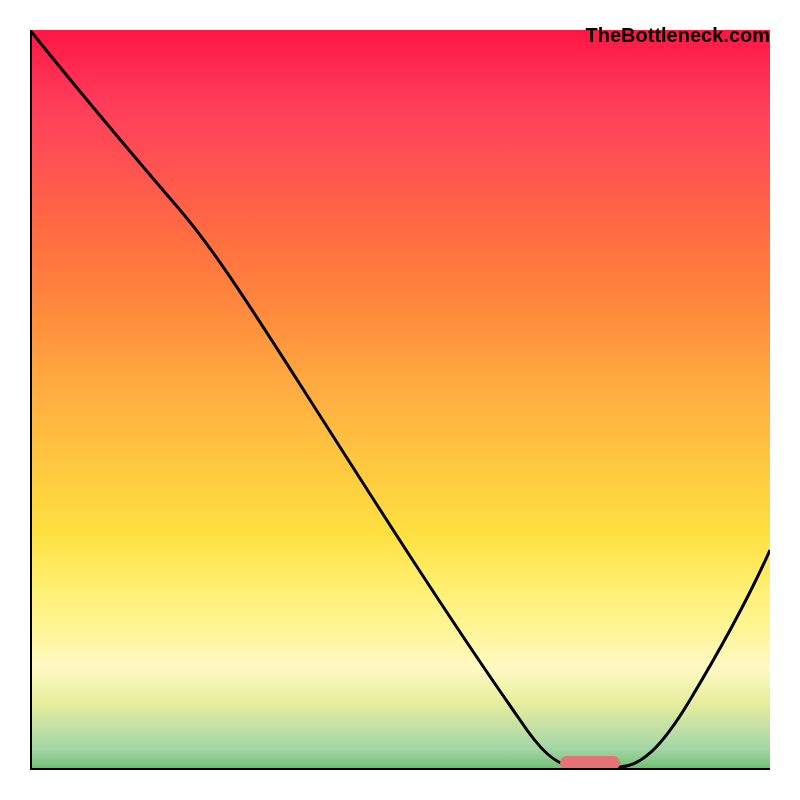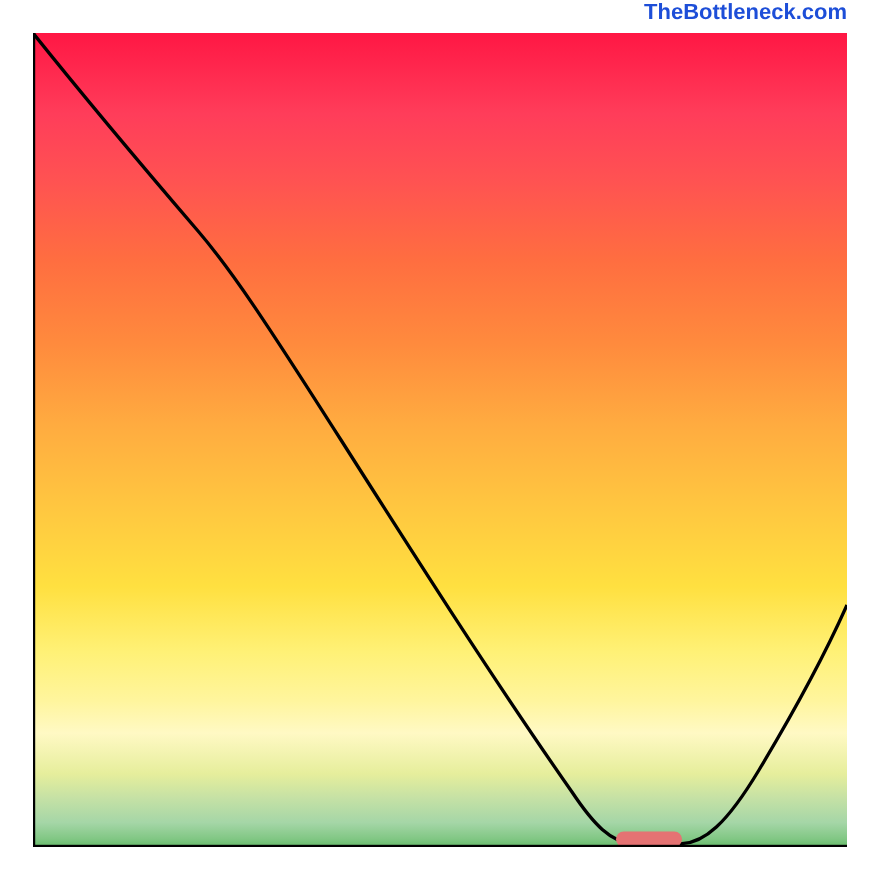--- a/index.html
+++ b/index.html
@@ -49,25 +49,25 @@
       left: 30px;
       width: 740px;
       height: 740px;
       border: 2px solid #000;
       border-top: none;
       border-right: none;
       pointer-events: none;
     }
     .watermark {
       position: absolute;
-      top: 0;
+      top: 24px;
       right: 30px;
       font-size: 20px;
       font-weight: bold;
-      color: #1d4ed8;
+      color: #000000;
     }
     .curve-svg {
       position: absolute;
       top: 30px;
       left: 30px;
       width: 740px;
       height: 740px;
       pointer-events: none;
     }
     .marker {

